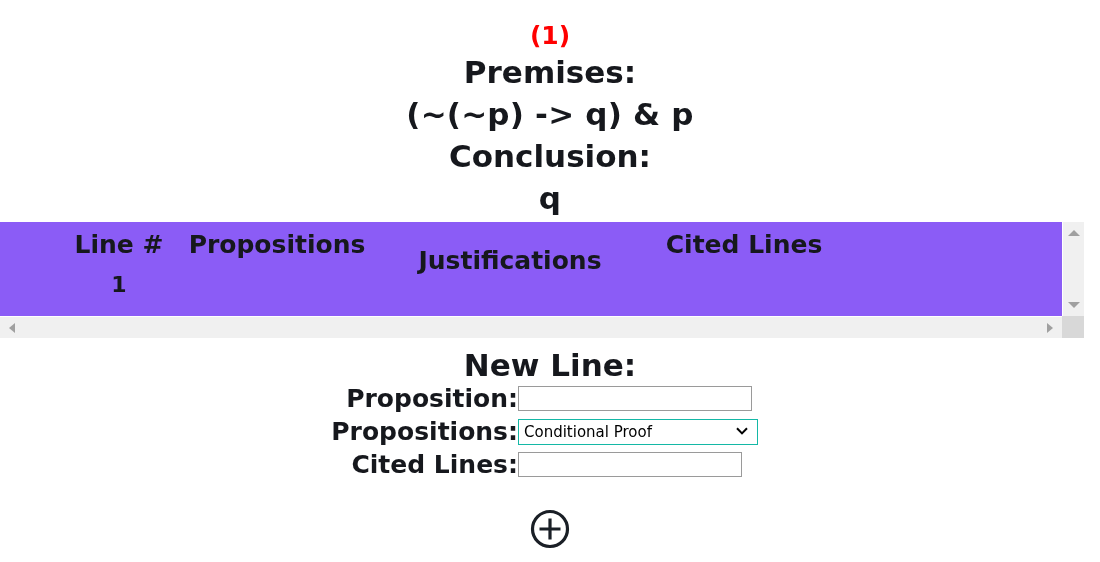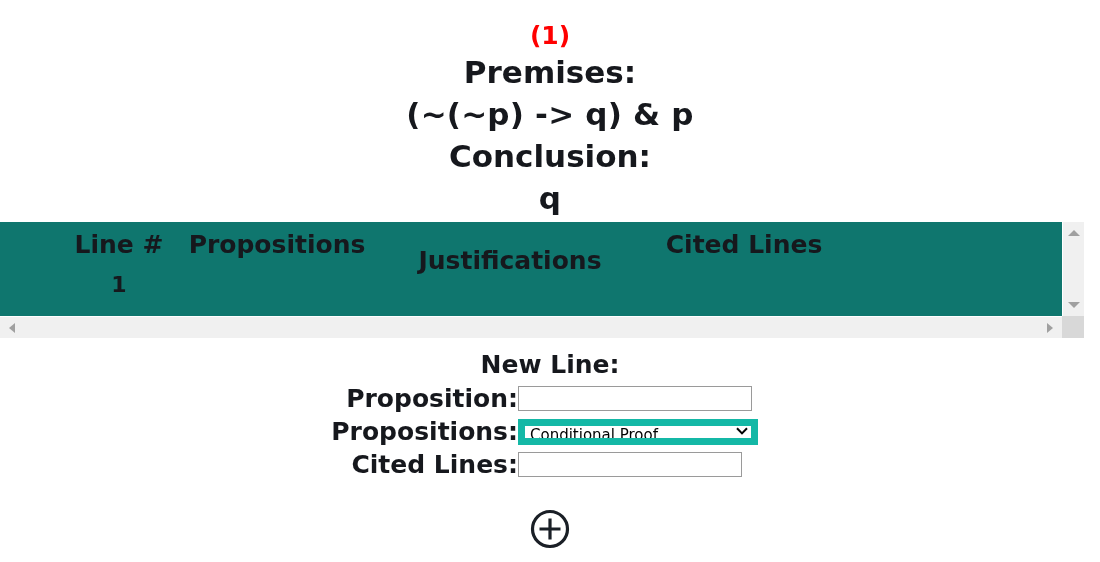--- a/index.html
+++ b/index.html
@@ -25,21 +25,21 @@
   }
   .hdr-line.formula { letter-spacing: 0.2px; }
 
   
   .scroll-region {
     position: absolute; left: 0; top: 222px;
     width: 1100px; height: 116px;
   }
   .scroll-viewport {
     position: absolute; left:0; top:0; width: 1062px; height: 94px;
-    overflow: hidden; background: #0f766e;
+    overflow: hidden; background: #8b5cf6;
   }
   .table-inner { position:absolute; left:0; top:0; width:1062px; height:94px; }
 
   .col-hdr {
     position: absolute; top: 7px;
     font-size: 25px; font-weight: bold; color: #16181d;
     text-align: center; line-height: 32px; white-space: nowrap;
   }
   .col-hdr.c-line  { left: 60px;  width: 118px; }
   .col-hdr.c-prop  { left: 178px; width: 198px; }
@@ -79,21 +79,21 @@
   .hscroll .arrow.right { right: 2px; }
 
   .scroll-corner {
     position:absolute; left:1062px; top:94px; width:22px; height:22px;
     background:#d8d8d8;
   }
 
   
   .newline { position:absolute; left:0; top:348px; width:1100px; }
   .newline-title {
-    text-align:center; font-size:25px; font-weight:bold; color:#16181d;
+    text-align:center; font-size:31px; font-weight:bold; color:#16181d;
     line-height: 34px;
   }
   .form-row {
     position:relative; height: 33px; width: 1100px; padding-left: 12px;
   }
   .form-label {
     position:absolute; right: 582px; top: 0;
     font-size: 25px; font-weight: bold; color:#16181d;
     line-height: 33px; white-space: nowrap; text-align: right;
   }
@@ -103,21 +103,21 @@
     font-family:"DejaVu Sans","Liberation Sans",sans-serif;
     font-size:14px; color:#16181d; padding: 0 4px; border-radius:0;
   }
   .form-input.prop  { width: 234px; }
   .form-input.cited { width: 224px; }
 
   .form-select {
     position:absolute; left: 518px; top: 4px; width: 240px; height: 26px;
     font-family:"DejaVu Sans","Liberation Sans",sans-serif;
     font-size: 15px; color:#000; background:#fff;
-    border:7px solid #14b8a6; border-radius:0;
+    border:1px solid #14b8a6; border-radius:0;
     padding: 0 22px 0 5px;
     -webkit-appearance:none; appearance:none;
   }
   .select-wrap { position:absolute; left:0; top:0; width:1100px; height:33px; }
   .select-chevron {
     position:absolute; left: 736px; top: 12px; width:12px; height:8px;
     pointer-events:none;
   }
 
   .add-row { position:absolute; left:0; top:508px; width:1100px; text-align:center; }

